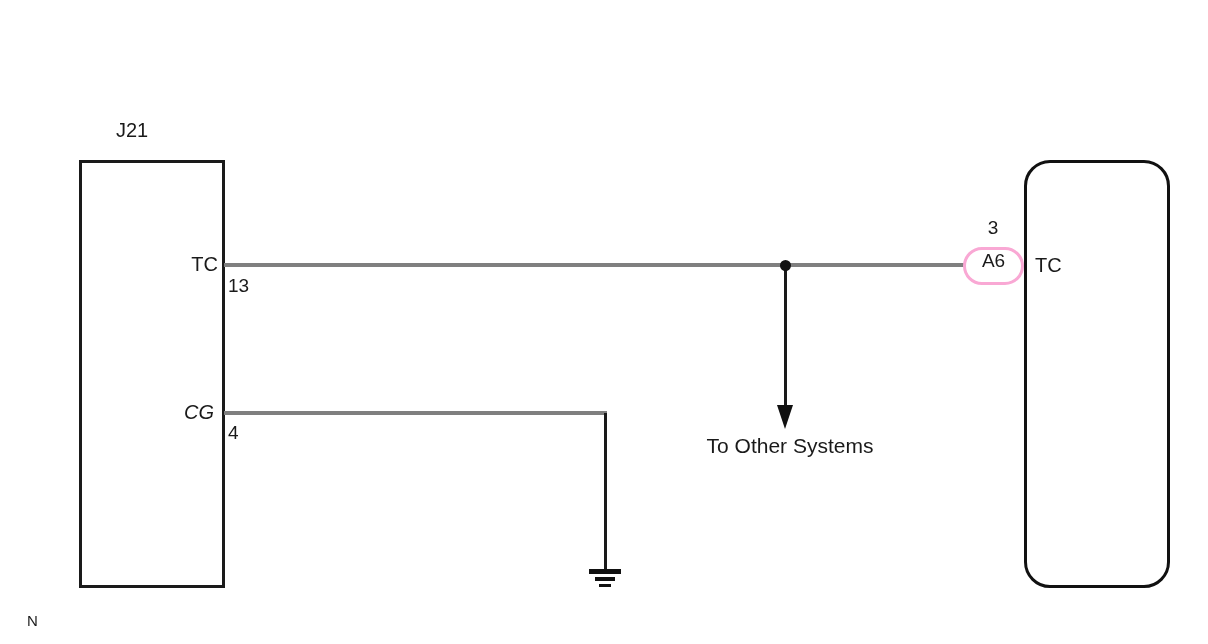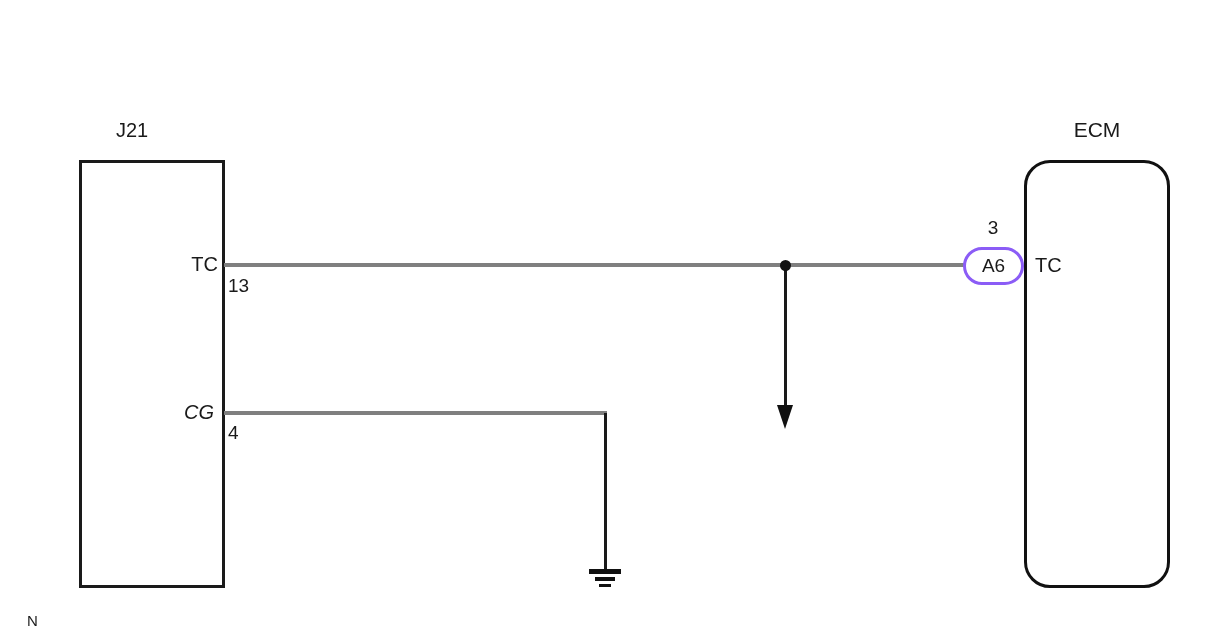--- a/index.html
+++ b/index.html
@@ -164,25 +164,25 @@
     width: 40px;
     text-align: center;
     font-size: 19px;
   }
   .pin-oval {
     position: absolute;
     left: 943px;
     top: 247px;
     width: 55px;
     height: 32px;
-    border: 3px solid #8b5cf6;
+    border: 3px solid #f9a8d4;
     border-radius: 19px;
     background: #ffffff;
     display: flex;
-    align-items: center;
+    align-items: flex-start;
     justify-content: center;
     font-size: 19px;
     z-index: 2;
   }
   .ecm-pin-label {
     left: 1015px;
     top: 254px;
     font-size: 20px;
   }
 
@@ -207,30 +207,30 @@
   <div class="label tc-pin-label">TC</div>
   <div class="label tc-pin-number">13</div>
   <div class="label cg-pin-label">CG</div>
   <div class="label cg-pin-number">4</div>
 
   <div class="wire tc-wire"></div>
 
   <div class="vline branch-line"></div>
   <div class="dot"></div>
   <div class="arrowhead"></div>
+  <div class="label branch-label">To Other Systems</div>
 
   <div class="wire cg-wire"></div>
   <div class="vline cg-drop"></div>
   <div class="ground">
     <div class="g1"></div>
     <div class="g2"></div>
     <div class="g3"></div>
   </div>
 
-  <div class="label ecm-title">ECM</div>
   <div class="ecm-box"></div>
   <div class="label ecm-pin-number">3</div>
   <div class="pin-oval">
     <span>A6</span>
   </div>
   <div class="label ecm-pin-label">TC</div>
 
   <div class="label page-marker">N</div>
 
 </div>

